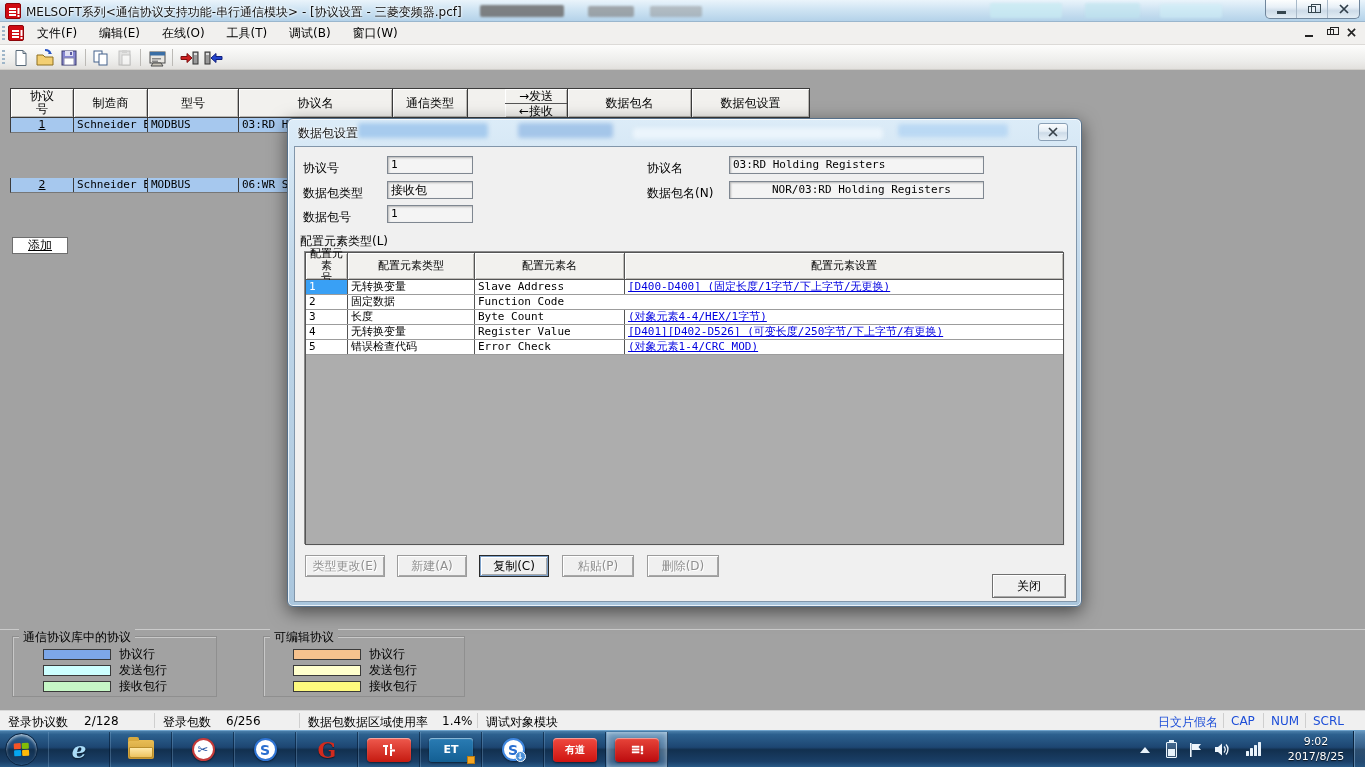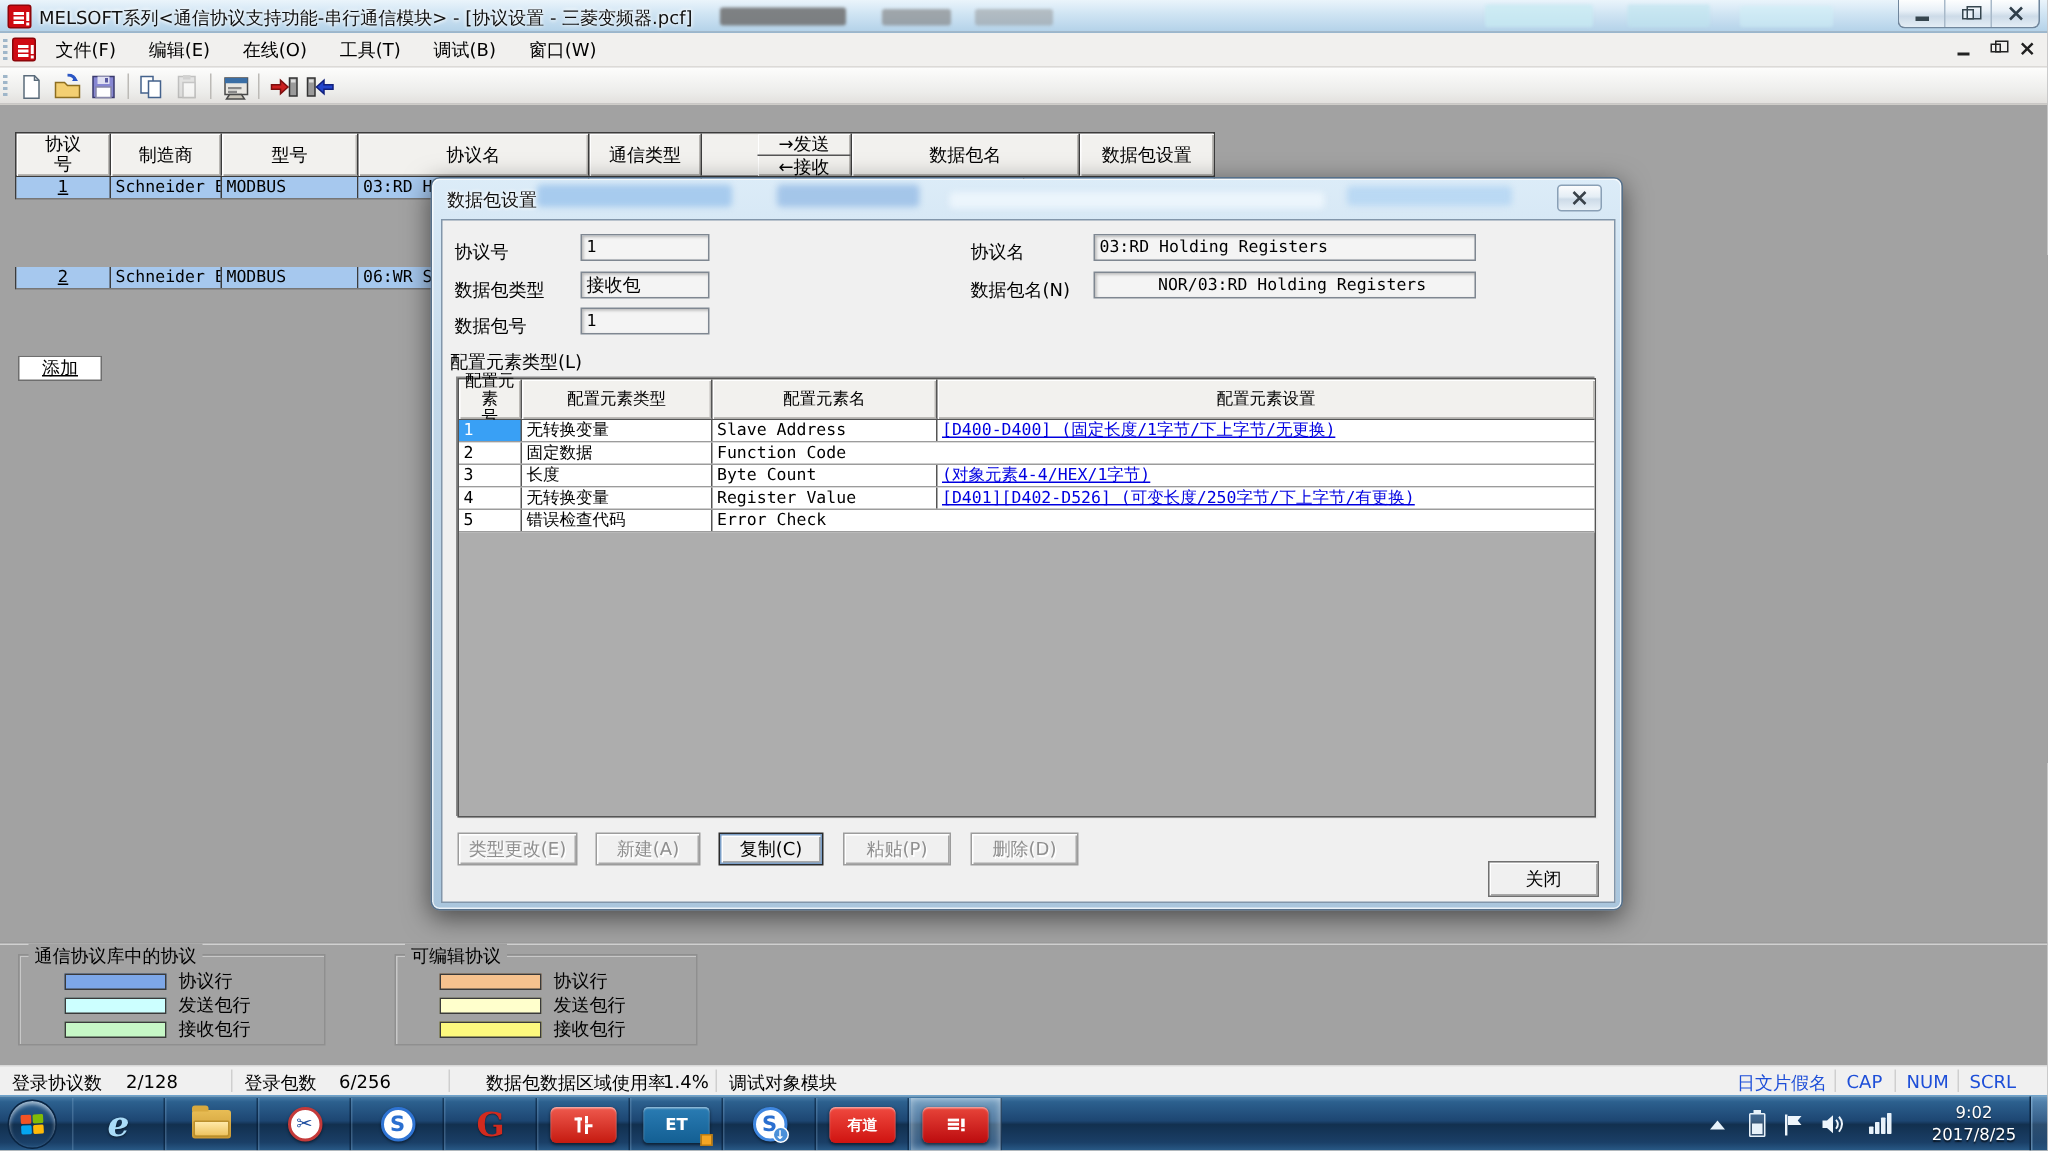--- a/index.html
+++ b/index.html
@@ -278,21 +278,21 @@
     <div class="ph" style="width:63px;">协议
 号</div>
     <div class="ph" style="width:74px;">制造商</div>
     <div class="ph" style="width:91px;">型号</div>
     <div class="ph" style="width:154px;">协议名</div>
     <div class="ph" style="width:75px;">通信类型</div>
     <div class="ph ph-split" style="width:63px;margin-left:37px;">
       <span>→发送</span>
       <span>←接收</span>
     </div>
-    <div class="ph" style="width:152px;">数据包名</div>
+    <div class="ph" style="width:124px;">数据包名</div>
     <div class="ph" style="flex:1;">数据包设置</div>
   </div>
 
   <div class="prow" style="top:118px;" title="1">
     <div class="pc num" style="width:63px;background:#a6c8ee;">1</div>
     <div class="pc" style="width:74px;background:#a6c8ee;">Schneider E</div>
     <div class="pc" style="width:91px;background:#a6c8ee;">MODBUS</div>
     <div class="pc" style="width:154px;background:#a6c8ee;">03:RD H</div>
     <div class="pc" style="width:75px;background:#a6c8ee;"></div>
     <div class="pc" style="width:63px;background:#a6c8ee;"></div>
@@ -390,40 +390,41 @@
         <div class="erow">
           <div class="ec mono w-no">4</div>
           <div class="ec w-type">无转换变量</div>
           <div class="ec mono w-name">Register Value</div>
           <div class="ec mono w-set link">[D401][D402-D526] (可变长度/250字节/下上字节/有更换)</div>
         </div>
         <div class="erow">
           <div class="ec mono w-no">5</div>
           <div class="ec w-type">错误检查代码</div>
           <div class="ec mono w-name">Error Check</div>
+          <div class="ec mono w-set link">(对象元素1-4/CRC MOD)</div>
         </div>
       </div>
 
       <div class="dlg-btn off" style="left:10px;top:408px;width:80px;">类型更改(E)</div>
       <div class="dlg-btn off" style="left:102px;top:408px;width:70px;">新建(A)</div>
       <div class="dlg-btn primary" style="left:184px;top:408px;width:70px;">复制(C)</div>
       <div class="dlg-btn off" style="left:267px;top:408px;width:72px;">粘贴(P)</div>
       <div class="dlg-btn off" style="left:352px;top:408px;width:72px;">删除(D)</div>
       <div class="dlg-btn" style="left:697px;top:427px;width:74px;height:24px;line-height:22px;">关闭</div>
     </div>
   </div>
 
   <div class="statusbar">
     <span class="sb-text" style="left:8px;">登录协议数</span>
     <span class="sb-text" style="left:84px;">2/128</span>
     <span class="sb-sep" style="left:154px;"></span>
     <span class="sb-text" style="left:163px;">登录包数</span>
     <span class="sb-text" style="left:226px;">6/256</span>
     <span class="sb-sep" style="left:299px;"></span>
-    <span class="sb-text" style="left:324px;">数据包数据区域使用率</span>
+    <span class="sb-text" style="left:308px;">数据包数据区域使用率</span>
     <span class="sb-text" style="left:442px;">1.4%</span>
     <span class="sb-sep" style="left:477px;"></span>
     <span class="sb-text" style="left:486px;">调试对象模块</span>
     <span class="sb-text sb-dim" style="left:1158px;">日文片假名</span>
     <span class="sb-sep" style="left:1223px;"></span>
     <span class="sb-text sb-dim" style="left:1231px;">CAP</span>
     <span class="sb-sep" style="left:1263px;"></span>
     <span class="sb-text sb-dim" style="left:1271px;">NUM</span>
     <span class="sb-sep" style="left:1305px;"></span>
     <span class="sb-text sb-dim" style="left:1313px;">SCRL</span>

